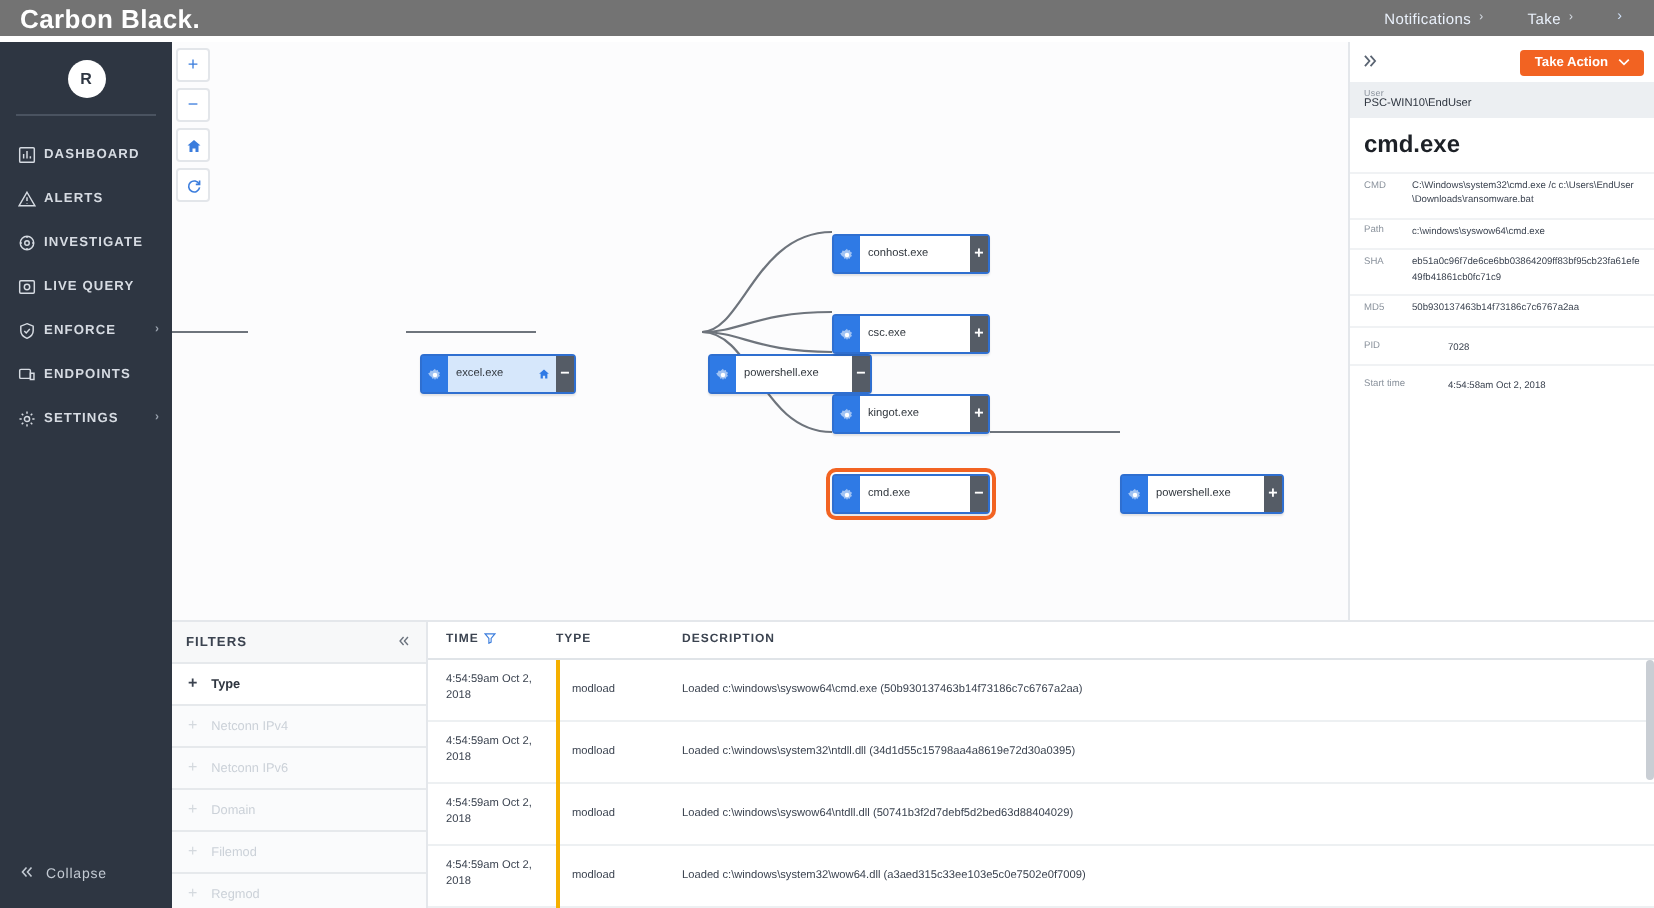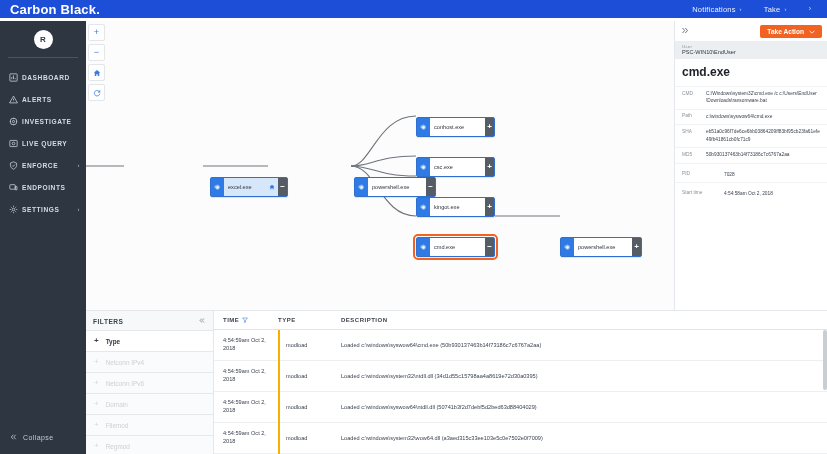--- a/index.html
+++ b/index.html
@@ -6,21 +6,21 @@
   html, body {
     width: 827px; height: 454px;
     font-family: "Liberation Sans", sans-serif;
     overflow: hidden; background: #ffffff;
   }
   #app { position: relative; width: 827px; height: 454px; }
 
   
   .topbar {
     position: absolute; top: 0; left: 0; width: 827px; height: 18px;
-    background: #1d4ed8; display: flex; align-items: center;
+    background: #737373; display: flex; align-items: center;
   }
   .brand {
     color: #fff; font-size: 13px; font-weight: bold;
     letter-spacing: .2px; padding-left: 10px; width: 160px;
   }
   .topbar-spacer { flex: 1; }
   .topnav { display: flex; align-items: flex-start; gap: 22px; padding-right: 10px; }
   .topnav-item {
     color: #eaf1fb; font-size: 7.5px; display: flex; align-items: center; gap: 4px;
     letter-spacing: .2px;

